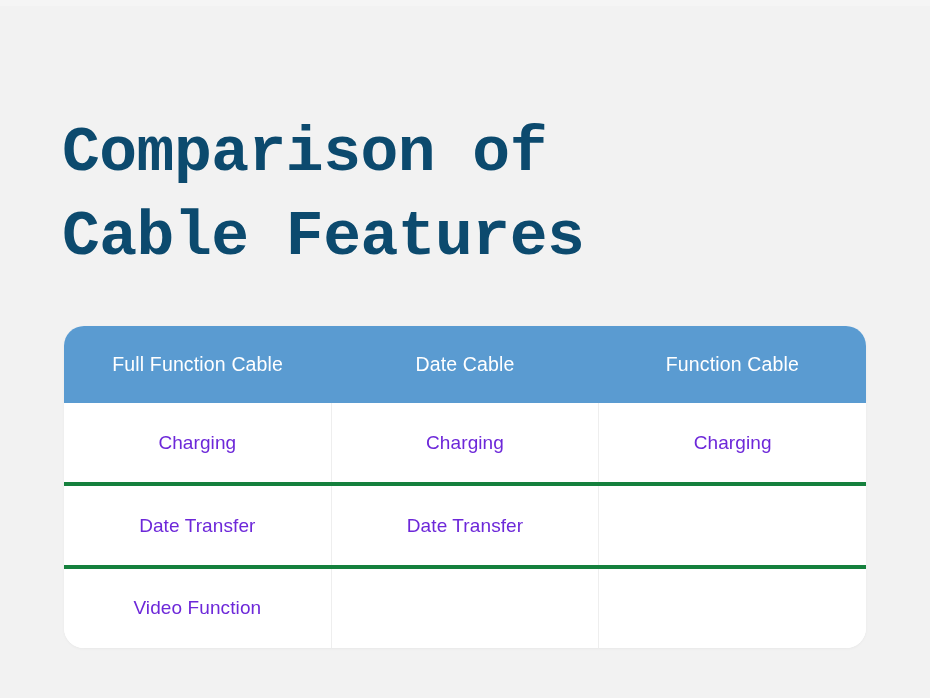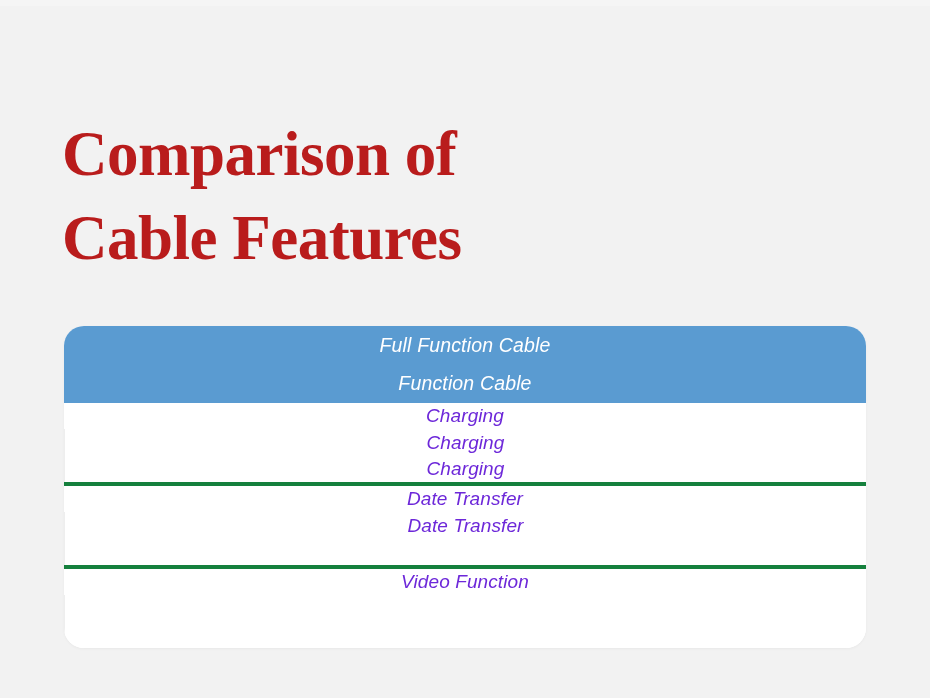--- a/index.html
+++ b/index.html
@@ -36,26 +36,26 @@
 
   
   .title-block {
     position: absolute;
     left: 62px;
     top: 112px;
     width: 760px;
   }
   .title-line {
     display: block;
-    font-family: Liberation Serif, serif;
+    font-family: Liberation Mono, monospace;
     font-size: 63px;
     font-weight: 700;
     line-height: 84px;
     letter-spacing: -0.5px;
-    color: #b91c1c;
+    color: #0c4a6e;
     white-space: nowrap;
   }
 
   
   .table-card {
     position: absolute;
     left: 64px;
     top: 326px;
     width: 802px;
     height: 322px;
@@ -67,23 +67,21 @@
 
   .table-grid {
     width: 100%;
     height: 100%;
     display: flex;
     flex-direction: column;
   }
 
   .row {
     display: flex;
-    flex-direction: column;
     width: 100%;
-    font-style: italic;
   }
 
   .header-row {
     height: 79px;
     background: #5a9bd1;
   }
 
   .body-row {
     height: 81px;
     background: #ffffff;
@@ -139,20 +137,23 @@
   </div>
 
   <div class="table-card">
     <div class="table-grid">
 
       <div class="row header-row">
         <div class="cell header-cell">
           <span class="cell-text">Full Function Cable</span>
         </div>
         <div class="cell header-cell">
+          <span class="cell-text">Date Cable</span>
+        </div>
+        <div class="cell header-cell">
           <span class="cell-text">Function Cable</span>
         </div>
       </div>
 
       <div class="row body-row first-body-row">
         <div class="cell body-cell col-0">
           <span class="cell-text">Charging</span>
         </div>
         <div class="cell body-cell col-1">
           <span class="cell-text">Charging</span>

